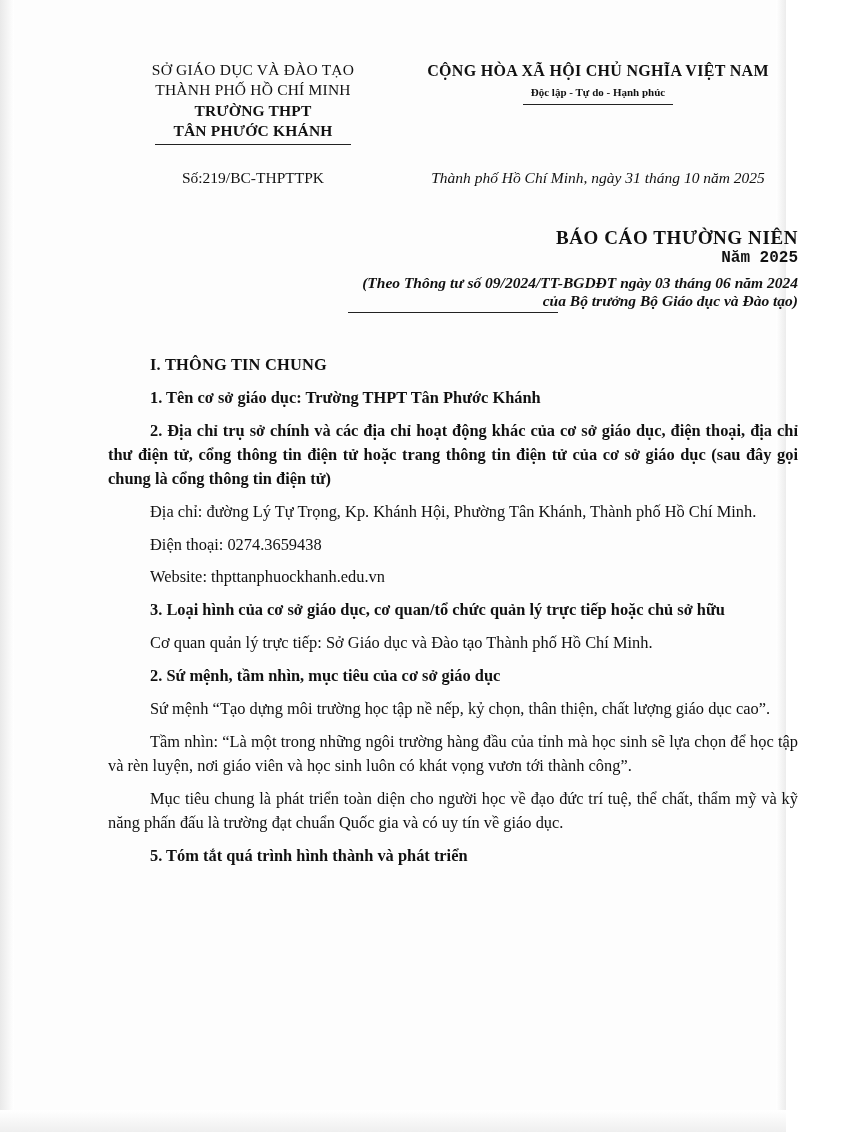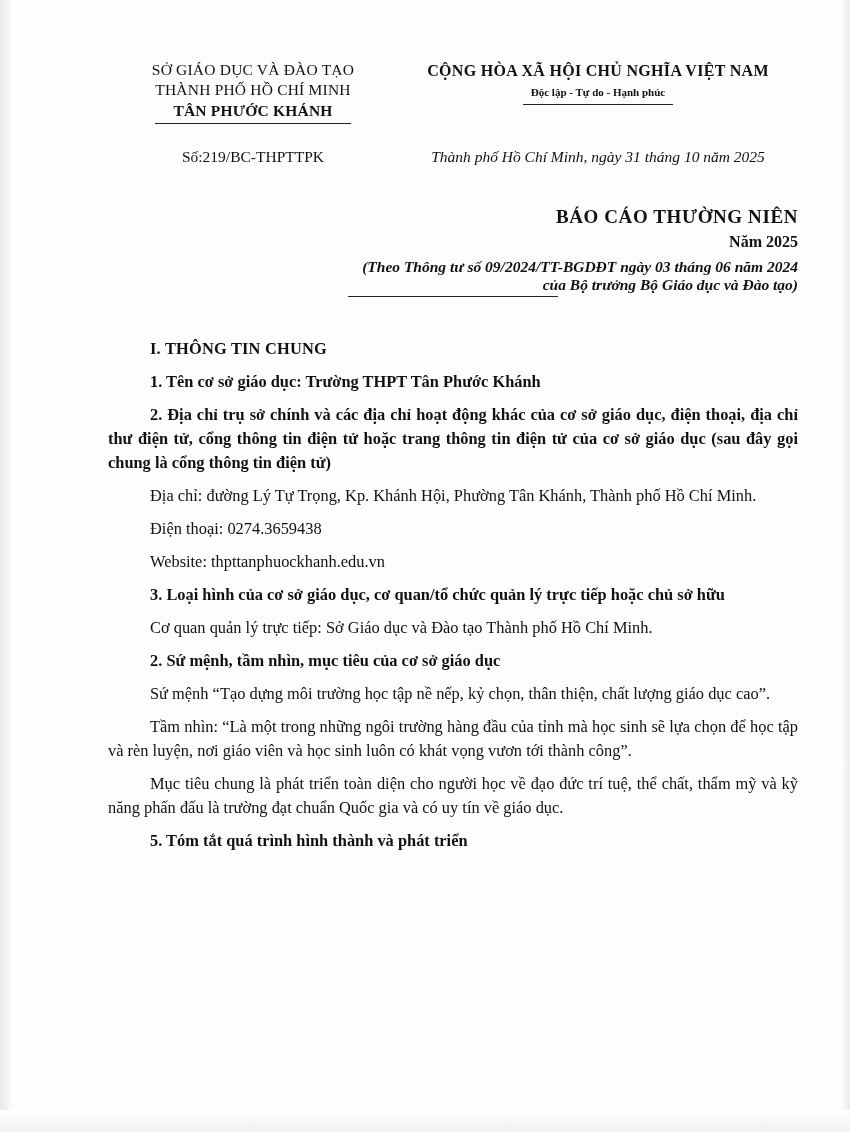--- a/index.html
+++ b/index.html
@@ -9,21 +9,21 @@
   }
   body {
     width: 850px;
     height: 1132px;
     font-family: "Liberation Serif", "DejaVu Serif", serif;
     color: #111111;
     position: relative;
     overflow: hidden;
   }
   .page {
-    width: 850px;
+    width: 786px;
     height: 1132px;
     position: relative;
     box-sizing: border-box;
     padding: 16px;
     background: #fdfdfd;
   }
   .edge-left {
     position: absolute;
     left: 0; top: 0; bottom: 0;
     width: 14px;
@@ -109,21 +109,21 @@
     text-align: right;
   }
   .doc-title {
     font-weight: bold;
     font-size: 19px;
     letter-spacing: 0.6px;
   }
   .doc-year {
     font-weight: bold;
     font-size: 16px;
-    margin-top: 5px;
+    font-family: Liberation Mono, monospace;
   }
   .doc-sub1 {
     font-style: italic;
     font-weight: bold;
     font-size: 15.5px;
     margin-top: 7px;
   }
   .doc-sub2 {
     font-style: italic;
     font-weight: bold;
@@ -171,20 +171,21 @@
   <div class="edge-left"></div>
   <div class="edge-right"></div>
   <div class="edge-bottom"></div>
 
   <div class="content">
 
     <div class="header">
       <div class="header-left">
         <div class="hdr-line1">SỞ GIÁO DỤC VÀ ĐÀO TẠO</div>
         <div class="hdr-line2">THÀNH PHỐ HỒ CHÍ MINH</div>
+        <div class="hdr-school1">TRƯỜNG THPT</div>
         <div>
           <span class="hdr-school2">TÂN PHƯỚC KHÁNH</span>
           <span class="underline-short u-200"></span>
         </div>
       </div>
       <div class="header-right">
         <div class="nation">CỘNG HÒA XÃ HỘI CHỦ NGHĨA VIỆT NAM</div>
         <div>
           <span class="motto">Độc lập - Tự do - Hạnh phúc</span>
           <span class="underline-short u-160"></span>

